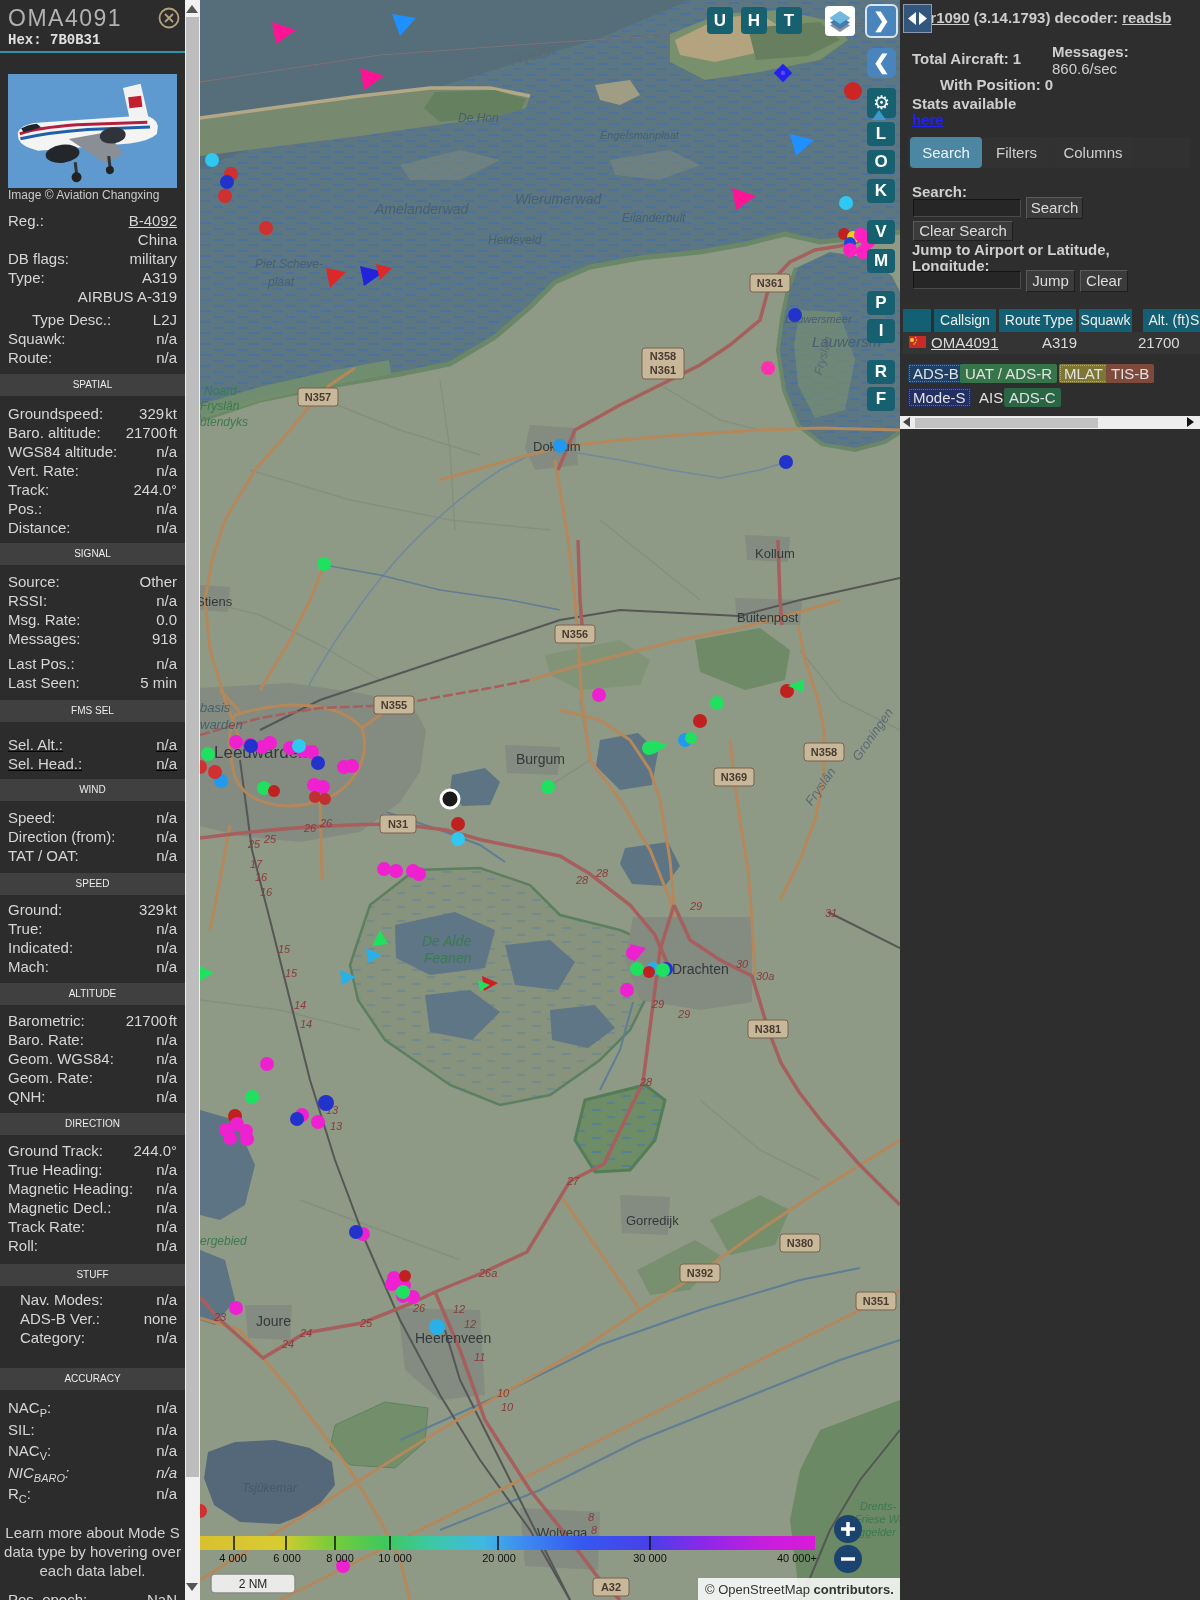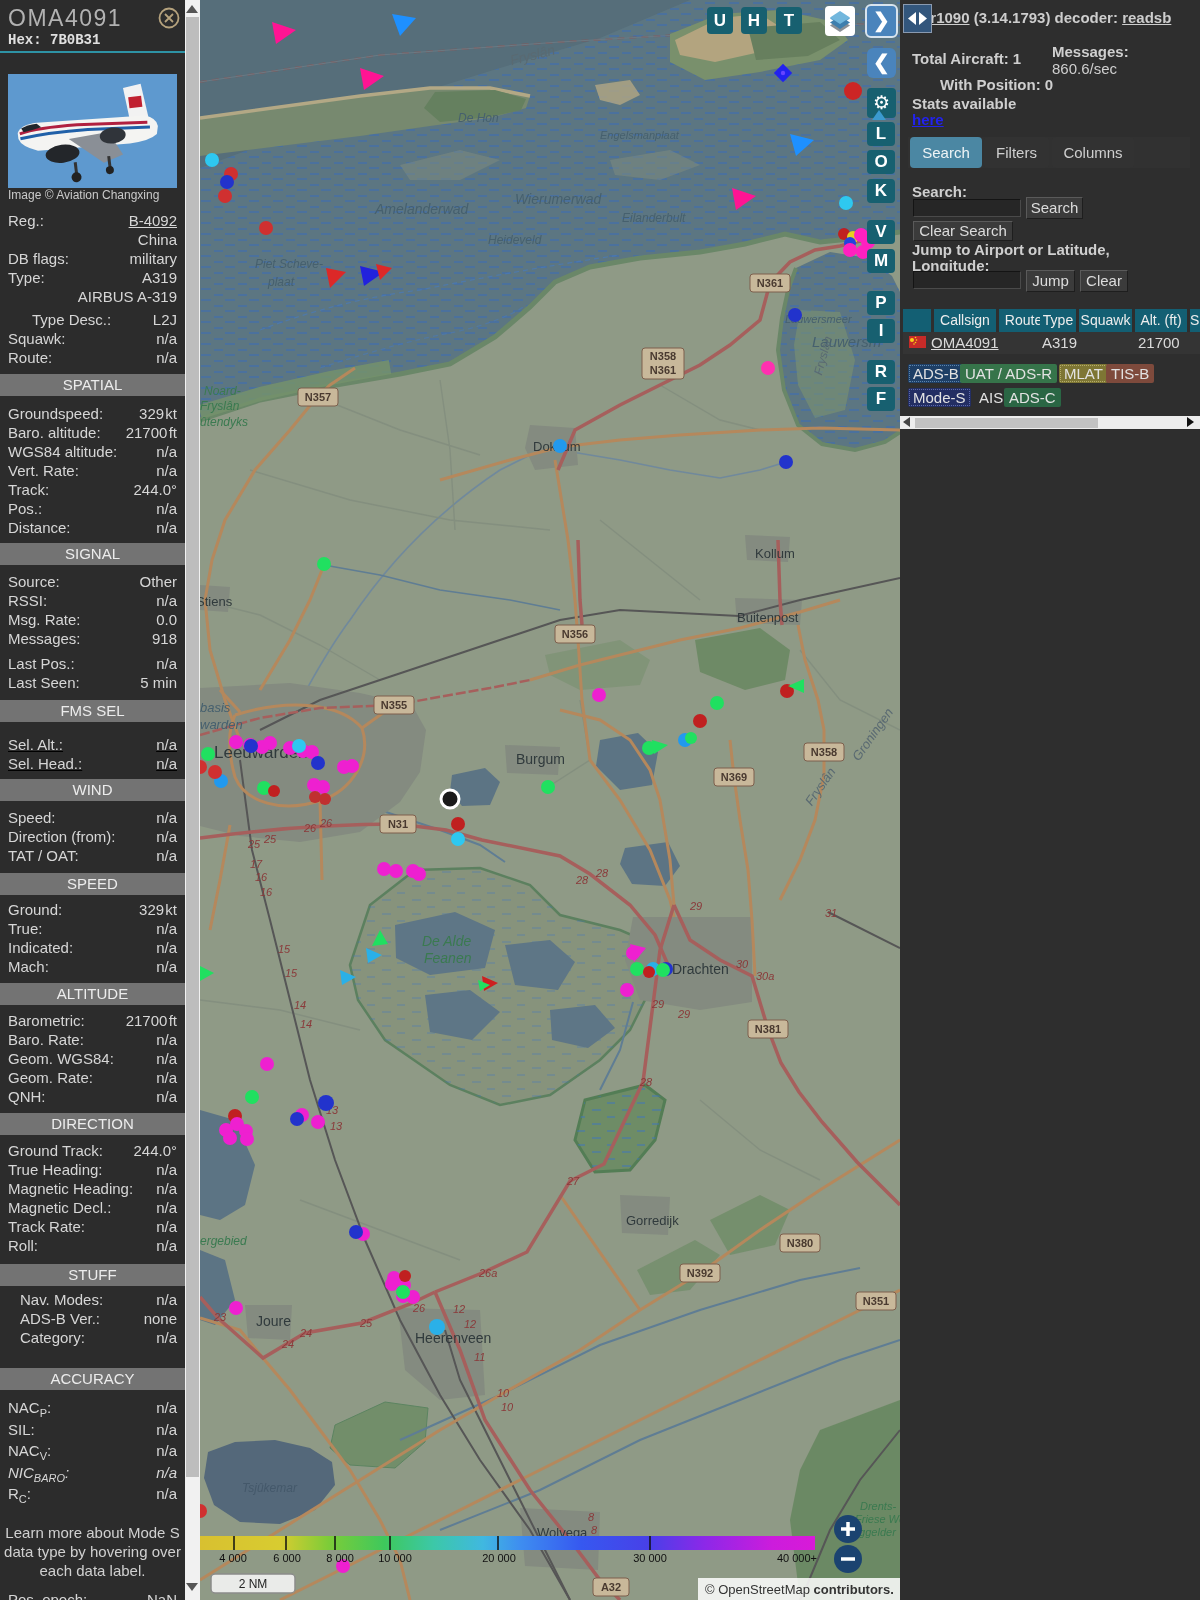--- a/index.html
+++ b/index.html
@@ -1,19 +1,19 @@
 <!DOCTYPE html>
 <html><head><meta charset="utf-8"><style>
 html,body{margin:0;padding:0;width:1200px;height:1600px;overflow:hidden;background:#2d2d2d;font-family:"Liberation Sans",sans-serif;}
 #sidebar{position:absolute;left:0;top:0;width:185px;height:1600px;background:#2c2c2c;overflow:hidden;}
 #sbbar{position:absolute;left:185px;top:0;width:15px;height:1600px;background:#f1f1f1;}
 #sbthumb{position:absolute;left:186px;top:17px;width:13px;height:1460px;background:#bdbdbd;}
 .row{display:flex;justify-content:space-between;padding:0 8px;line-height:19px;font-size:15px;color:#d6d6d6;white-space:nowrap;}
 .row .v{text-align:right;}
-.sec{background:#737373;color:#ececec;text-align:center;font-size:15px;height:22px;line-height:22px;} sub{line-height:0;}
+.sec{background:#404040;color:#ececec;text-align:center;font-size:10px;height:22px;line-height:22px;} sub{line-height:0;}
 #map{position:absolute;left:200px;top:0;width:700px;height:1600px;background:#8f9a86;}
 #panel{position:absolute;left:900px;top:0;width:300px;height:1600px;background:#2e2e2e;color:#cfcfcf;font-size:15px;}
 .abs{position:absolute;}
 .mbtn{position:absolute;color:#fff;font-weight:bold;text-align:center;border-radius:4px;z-index:10;}
 .teal{background:#176070;}
 .btn3d{position:absolute;background:#3b3b3b;border:1px solid;border-color:#5a5a5a #1e1e1e #1e1e1e #5a5a5a;color:#dcdcdc;font-size:15px;text-align:center;}
 .inp{position:absolute;background:#262626;border:1px solid;border-color:#141414 #4a4a4a #4a4a4a #141414;height:16px;width:106px;}
 .chip{position:absolute;height:17px;line-height:17px;padding:1px 5px;font-size:15px;color:#e2e2e2;border-radius:2px;}
 .th{position:absolute;background:#135f73;color:#ededed;font-size:14px;text-align:center;height:23px;line-height:23px;top:309px;}
 </style></head><body>
@@ -303,21 +303,21 @@
  <div class="btn3d" style="left:13px;top:221px;width:98px;height:18px;line-height:18px;">Clear Search</div>
  <div class="abs" style="left:12px;top:242px;font-weight:bold;line-height:16px;">Jump to Airport or Latitude,<br>Longitude:</div>
  <div class="inp" style="left:13px;top:271px;"></div>
  <div class="btn3d" style="left:126px;top:270px;width:47px;height:20px;line-height:20px;">Jump</div>
  <div class="btn3d" style="left:180px;top:270px;width:46px;height:20px;line-height:20px;">Clear</div>
  <div class="th" style="left:3px;width:28px;"></div>
  <div class="th" style="left:34px;width:62px;">Callsign</div>
  <div class="th" style="left:99px;width:49px;">Route</div>
  <div class="th" style="left:140px;width:36px;">Type</div>
  <div class="th" style="left:179px;width:53px;">Squawk</div>
- <div class="th" style="left:235px;width:52px;">Alt. (ft)</div>
+ <div class="th" style="left:243px;width:52px;">Alt. (ft)</div>
  <div class="th" style="left:290px;width:10px;">Sp</div>
  <div class="abs" style="left:3px;top:332px;width:297px;height:22px;background:#343434;"></div>
  <svg class="abs" style="left:9px;top:336px;" width="17" height="12" viewBox="0 0 17 12">
       <rect width="17" height="12" fill="#c62b28"></rect>
       <circle cx="3" cy="4" r="2" fill="#f7d117"></circle>
       <circle cx="6.5" cy="1.5" r="0.8" fill="#f7d117"></circle>
       <circle cx="7.5" cy="4" r="0.8" fill="#f7d117"></circle>
       <circle cx="6.5" cy="6.5" r="0.8" fill="#f7d117"></circle>
       <circle cx="5" cy="8" r="0.8" fill="#f7d117"></circle>
     </svg>

